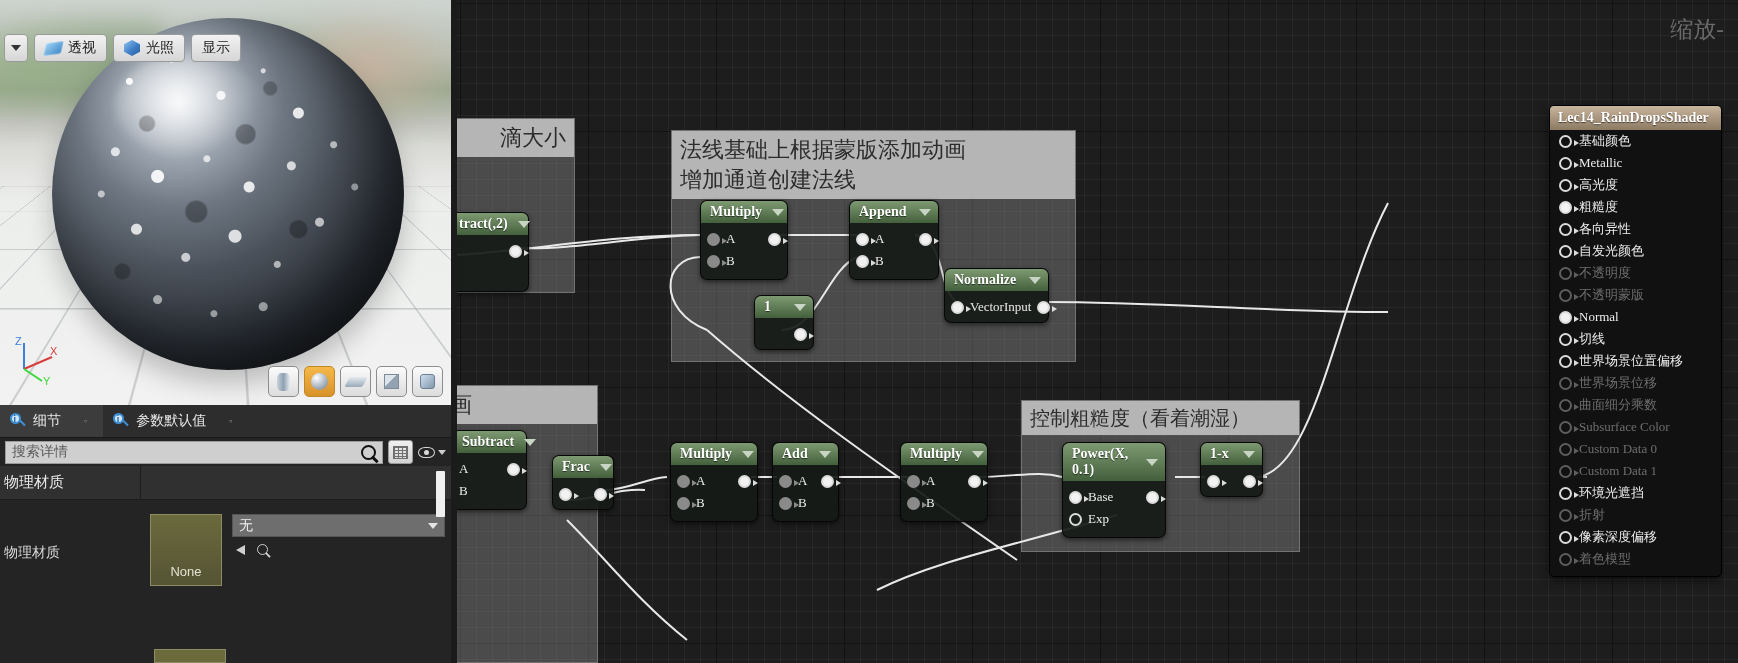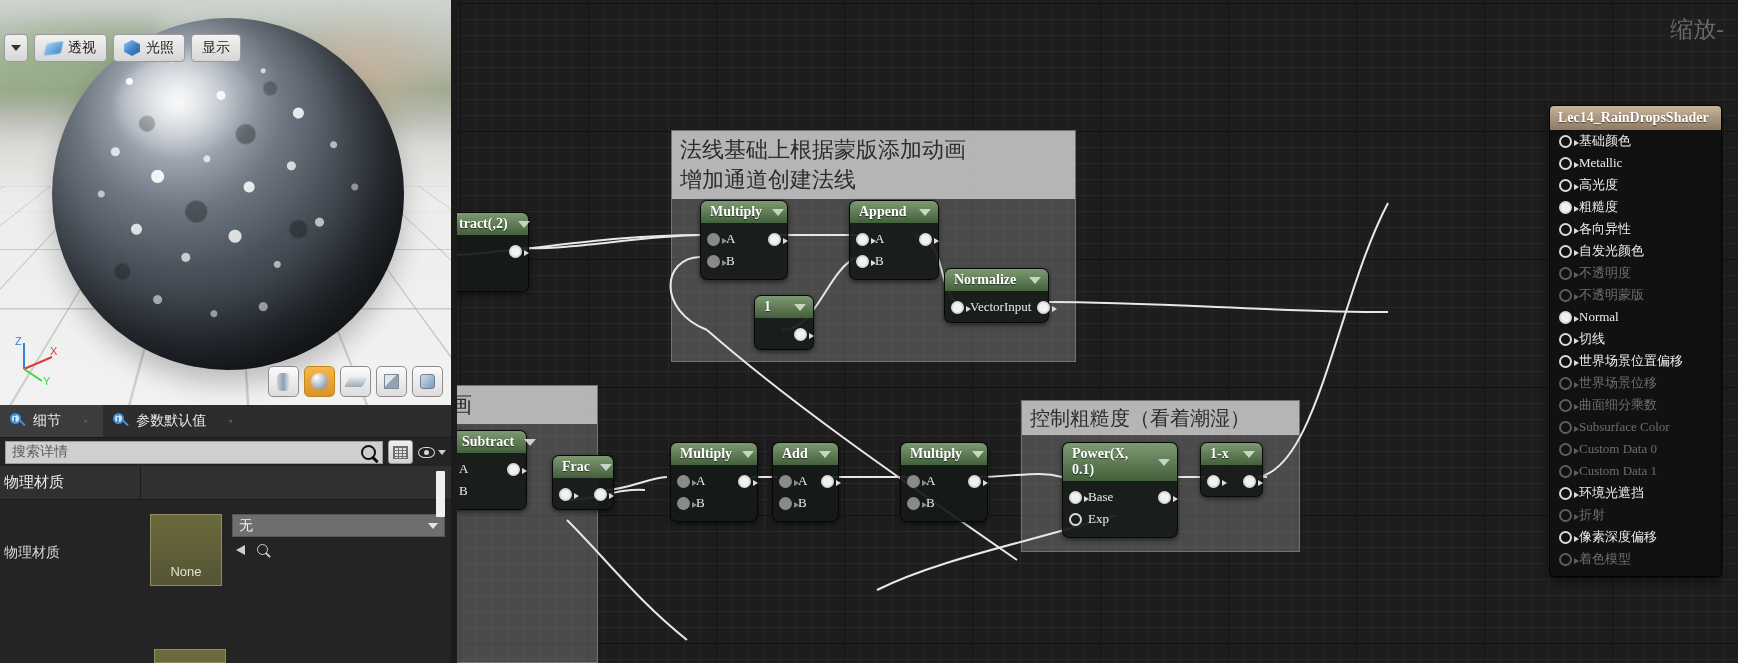--- a/index.html
+++ b/index.html
@@ -588,20 +588,23 @@
 
     <div class="comment" style="left:214px; top:130px; width:405px; height:232px;">
       <div class="ctitle">法线基础上根据蒙版添加动画
 增加通道创建法线</div>
     </div>
 
     <div class="comment" style="left:564px; top:400px; width:279px; height:152px;">
       <div class="ctitle" style="font-size:20px;line-height:26px;">控制粗糙度（看着潮湿）</div>
     </div>
 
+    <div class="comment" style="left:-60px; top:118px; width:178px; height:175px;">
+      <div class="ctitle" style="text-align:right;">滴大小</div>
+    </div>
 
     <div class="comment" style="left:-60px; top:385px; width:201px; height:278px;">
       <div class="ctitle" style="">滴动画</div>
     </div>
 
     <div class="node" style="left:-8px; top:212px; width:80px;">
       <div class="nhead">
         <span>tract(,2)</span>
         <span class="ncaret"></span>
       </div>
@@ -801,21 +804,21 @@
         </div>
         <div class="prow">
           <span class="pin-in">
             <span class="pin dim filled"></span>
             <span class="plabel">B</span>
           </span>
         </div>
       </div>
     </div>
 
-    <div class="node" style="left:605px; top:442px; width:116px;">
+    <div class="node" style="left:605px; top:442px; width:104px;">
       <div class="nhead">
         <span>Power(X, 0.1)</span>
         <span class="ncaret"></span>
       </div>
       <div class="nbody">
         <div class="prow">
           <span class="pin-in">
             <span class="pin filled"></span>
             <span class="plabel">Base</span>
           </span>

